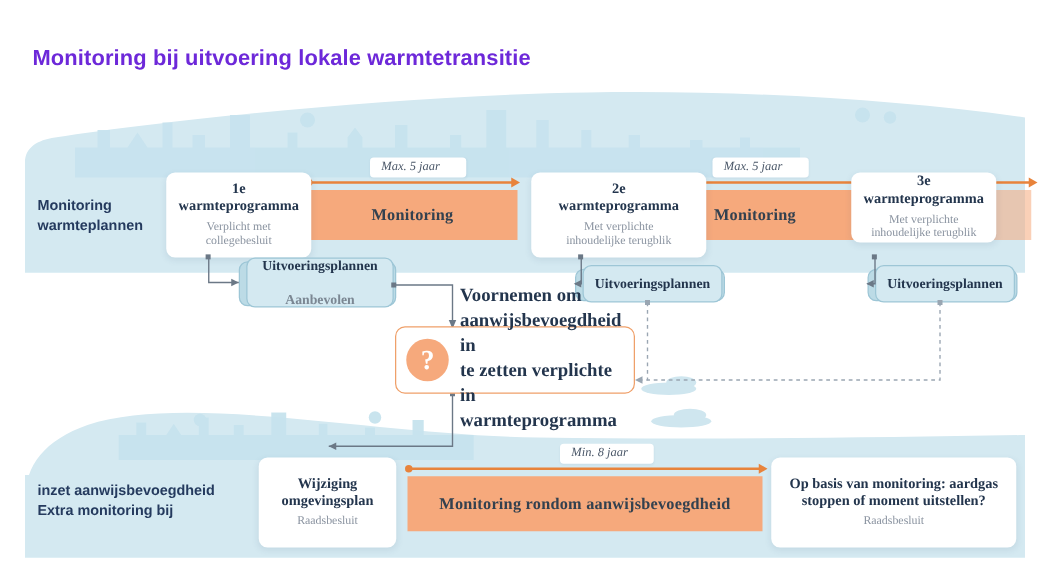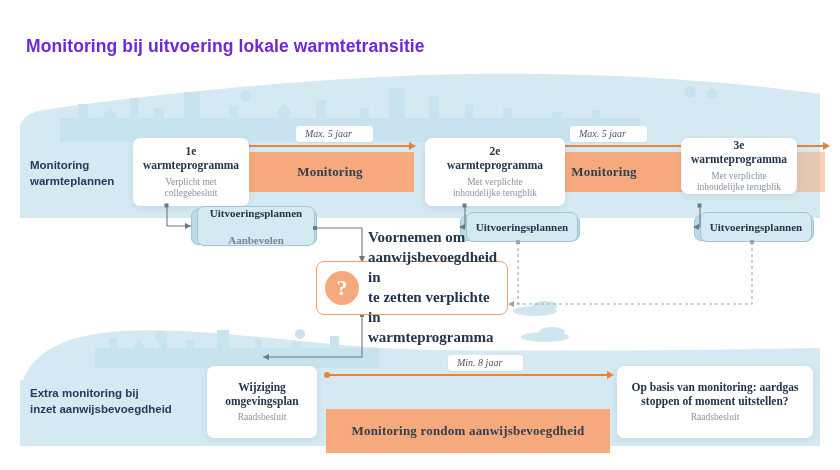--- a/index.html
+++ b/index.html
@@ -160,22 +160,22 @@
     </g>
   </svg>
 
   <div class="title">Monitoring bij uitvoering lokale warmtetransitie</div>
 
   <div class="side-label" id="label-top">
     <div>Monitoring</div>
     <div>warmteplannen</div>
   </div>
   <div class="side-label" id="label-bottom">
+    <div>inzet aanwijsbevoegdheid</div>
     <div>Extra monitoring bij</div>
-    <div>inzet aanwijsbevoegdheid</div>
   </div>
 
   <div class="mon-bar" style="left:246px;top:152px;width:168px;height:40px;">
     <span>Monitoring</span>
   </div>
   <div class="mon-bar" style="left:520px;top:152px;width:168px;height:40px;">
     <span>Monitoring</span>
   </div>
 
   <div class="mon-bar" style="left:793px;top:152px;width:32px;height:40px;opacity:.55;"></div>
@@ -294,21 +294,21 @@
   <div class="callout">
     <div class="qmark">?</div>
     <div class="ctext">
       <div>Voornemen om</div>
       <div>aanwijsbevoegdheid in</div>
       <div>te zetten verplichte</div>
       <div>in warmteprogramma</div>
     </div>
   </div>
 
-  <div class="mon-bar" style="left:326px;top:381px;width:284px;height:44px;margin-top:28px;">
+  <div class="mon-bar" style="left:326px;top:381px;width:284px;height:44px;">
     <span>Monitoring rondom aanwijsbevoegdheid</span>
   </div>
 
   <div class="arrow" style="left:324px;top:370px;width:290px;">
     <div class="dot"></div>
     <div class="line"></div>
     <div class="head"></div>
   </div>
 
   <div class="pill" style="left:448px;top:355px;">Min. 8 jaar</div>

